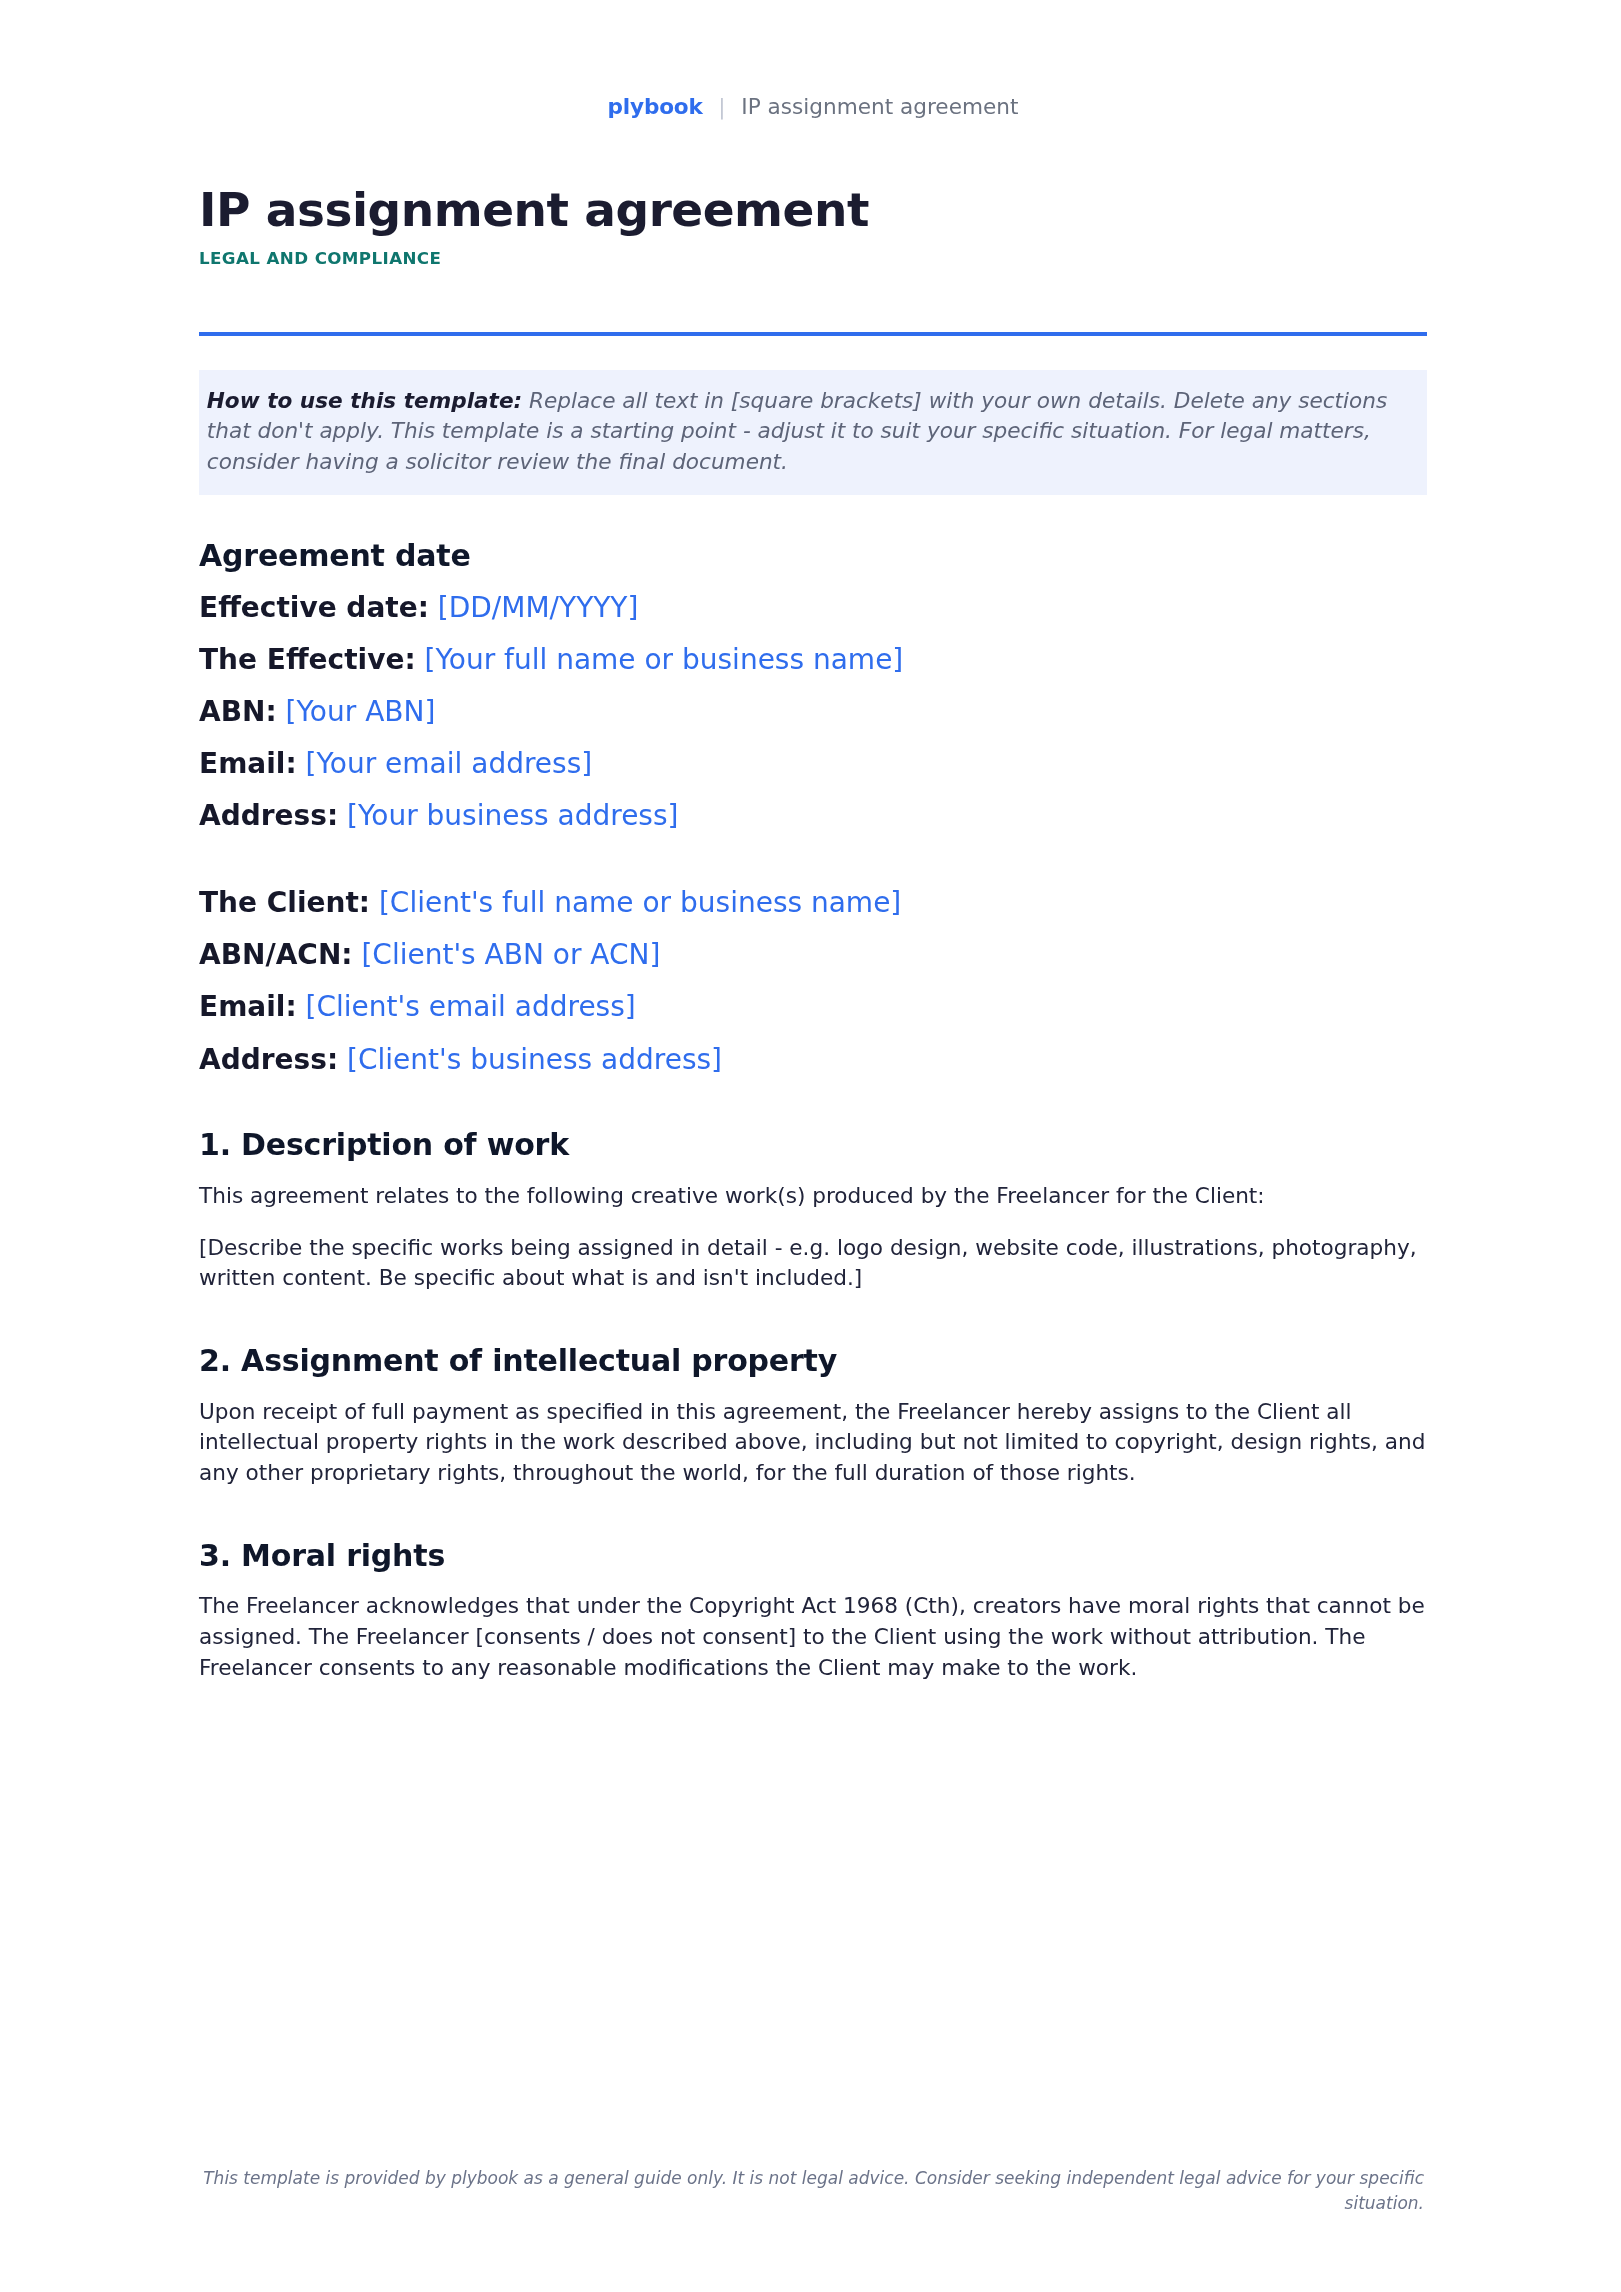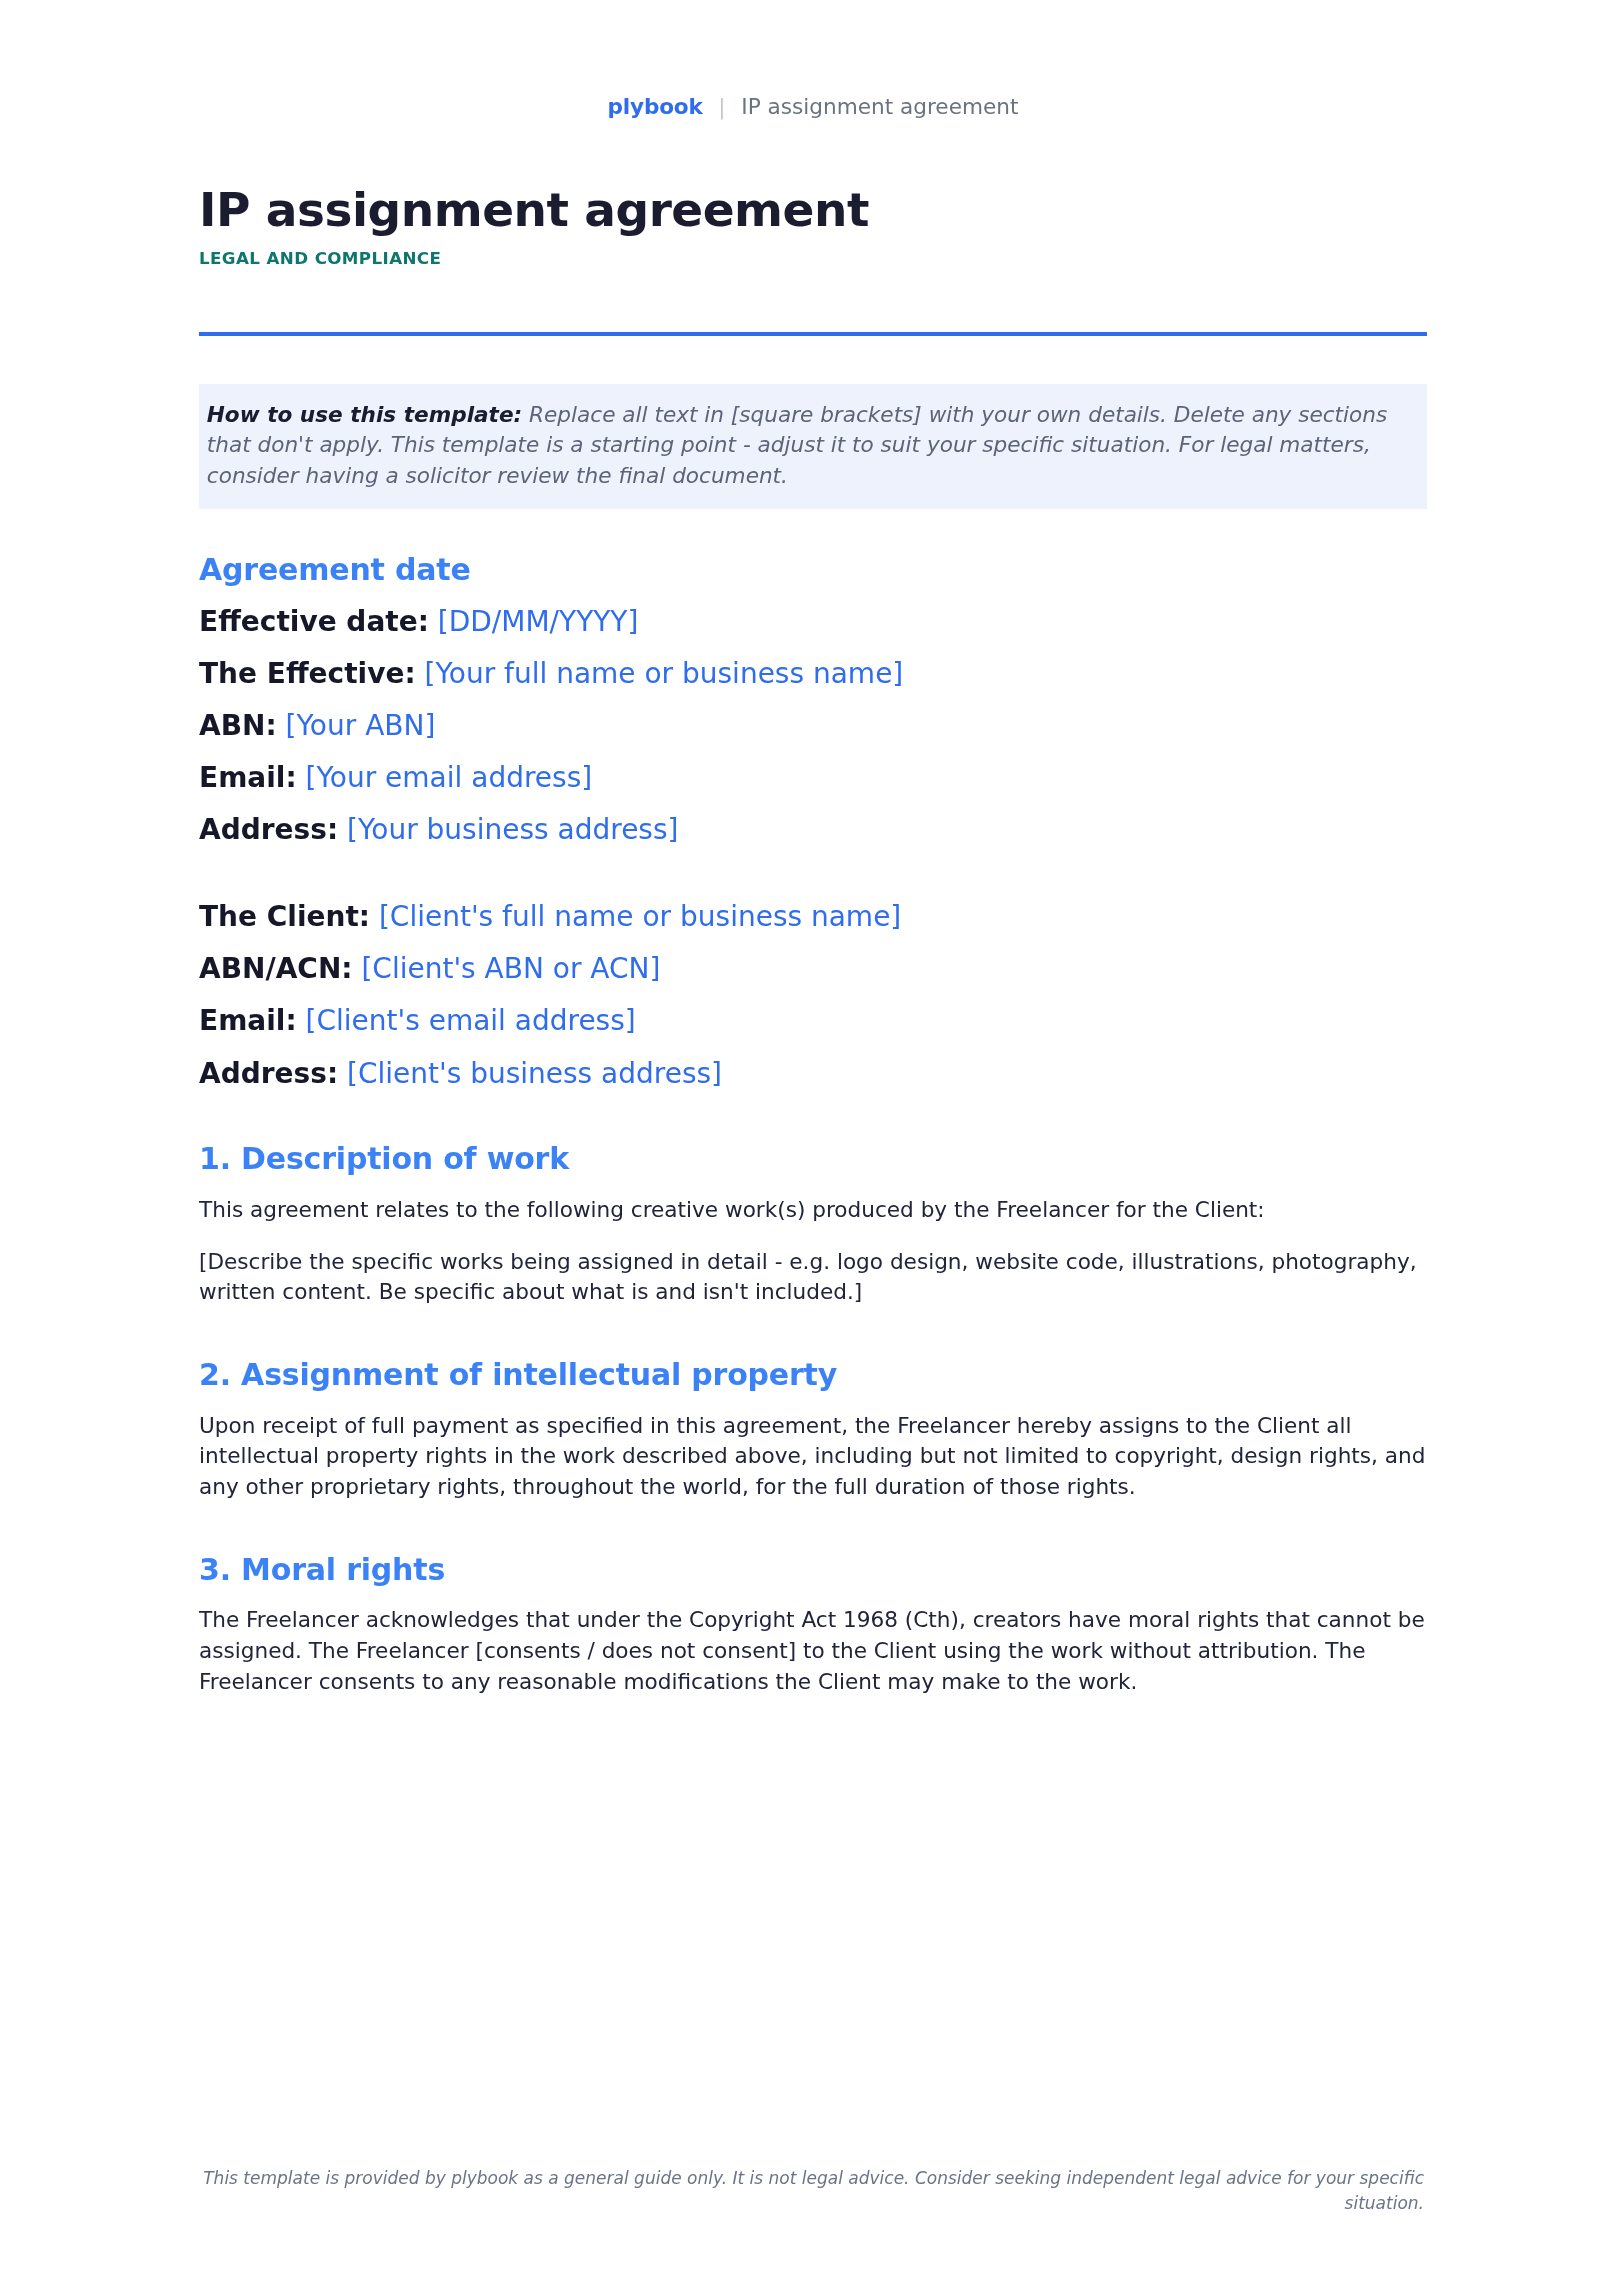--- a/index.html
+++ b/index.html
@@ -83,21 +83,21 @@
     left: 199px;
     width: 1228px;
     height: 3.9px;
     background: #2f6ded;
     border: 0;
   }
 
   
   .content {
     position: absolute;
-    top: 384px;
+    top: 370px;
     left: 199px;
     width: 1228px;
   }
 
   .callout {
     background: #eef2fd;
     padding: 15.7px 7.8px 17.6px 7.8px;
     margin: 0 0 9.8px 0;
     font-style: italic;
     font-size: 21.6px;
@@ -106,21 +106,21 @@
   }
   .callout .lead {
     font-weight: bold;
     font-style: italic;
     color: #1b1c30;
   }
 
   h2.section-heading {
     font-size: 30px;
     font-weight: bold;
-    color: #3b82f6;
+    color: #0f172a;
     margin: 43px 0 15.7px 0;
     line-height: 1.2;
     letter-spacing: -0.2px;
   }
   h2.section-heading.numbered {
     margin: 49px 0 17.6px 0;
   }
 
   p.field-line {
     margin: 0 0 15.7px 0;

